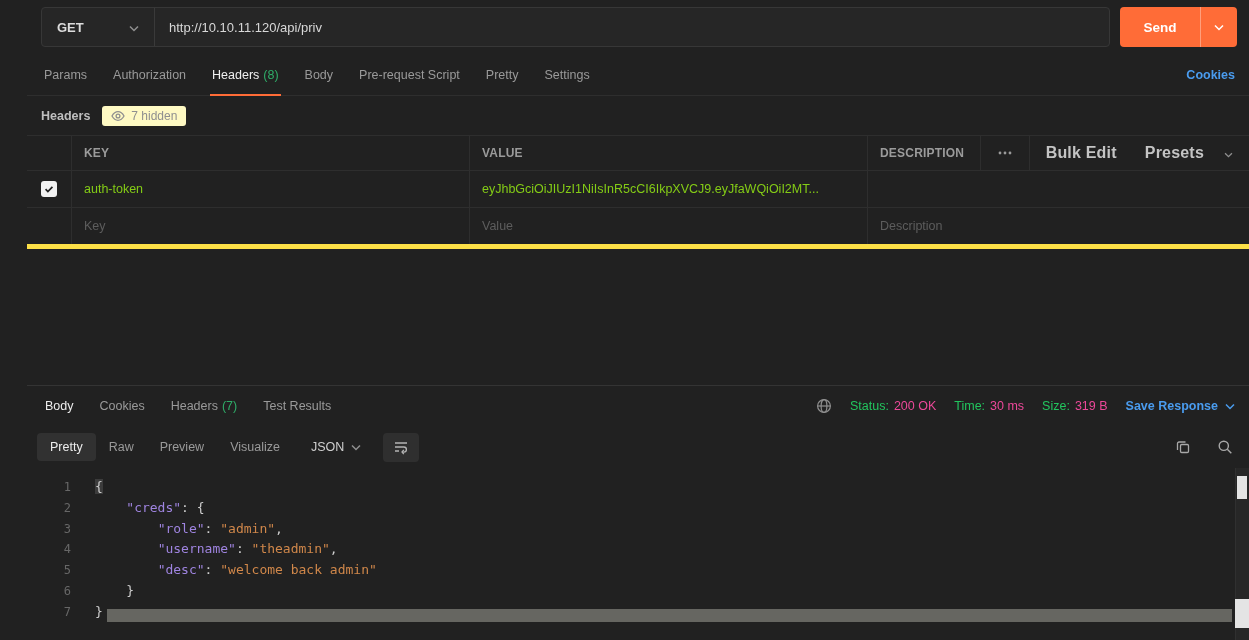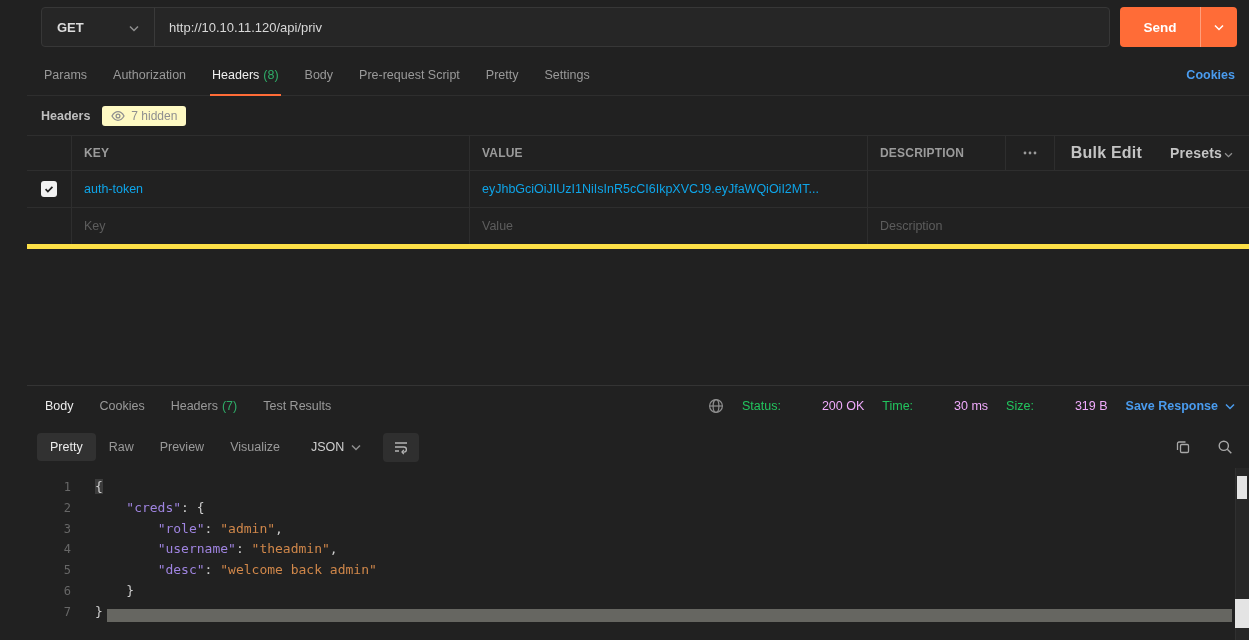--- a/index.html
+++ b/index.html
@@ -72,45 +72,45 @@
   .trow { display: flex; align-items: stretch; height: 37px; }
   .trow.thead { height: 34px; }
   .trow + .trow { border-top: 1px solid #2e2e2e; }
   .cell { display: flex; align-items: center; padding: 0 12px; border-right: 1px solid #2e2e2e; min-width: 0; }
   .c-check { width: 45px; justify-content: center; padding: 0; flex: none; }
   .c-key { width: 398px; flex: none; }
   .c-value { width: 398px; flex: none; }
   .c-desc { flex: 1; border-right: none; }
   .th { color: #9b9b9b; font-weight: 700; font-size: 12px; letter-spacing: .2px; }
   .cell-text { overflow: hidden; white-space: nowrap; text-overflow: ellipsis; }
-  .row-text { color: #0ea5e9; }
+  .row-text { color: #84cc16; }
   .placeholder { color: #5d5d5d; }
   .checkbox {
     width: 16px; height: 16px; background: #f2f2f2; border-radius: 3px;
     display: flex; align-items: center; justify-content: center; cursor: pointer;
   }
   .th-controls { margin-left: auto; display: flex; align-items: center; align-self: stretch; }
   .th-div { width: 1px; background: #2e2e2e; align-self: stretch; }
   .dots-btn { color: #9a9a9a; padding: 0 16px; display: flex; align-items: center; align-self: stretch; cursor: pointer; }
   .bulk-edit { color: #c4c4c4; font-weight: 700; font-size: 16px; padding: 0 16px; display: flex; align-items: center; align-self: stretch; cursor: pointer; }
-  .presets { color: #c4c4c4; font-weight: 700; font-size: 14px; padding: 0 4px 0 12px; display: flex; align-items: center; gap: 2px; cursor: pointer; }
+  .presets { color: #c4c4c4; font-weight: 700; font-size: 16px; padding: 0 4px 0 12px; display: flex; align-items: center; gap: 20px; cursor: pointer; }
   .presets .chev { color: #8f8f8f; }
 
   .grow-spacer { flex: 1; }
 
   
   .response { border-top: 1px solid #343434; height: 255px; display: flex; flex-direction: column; flex: none; }
   .resp-tabs-row { display: flex; align-items: center; height: 40px; padding: 0 14px 0 8px; font-size: 12.5px; flex: none; }
   .resp-tab { display: flex; gap: 4px; padding: 0 10px; margin-right: 6px; color: #9a9a9a; cursor: pointer; white-space: nowrap; }
   .resp-tab.active { color: #ededed; }
   .resp-meta { margin-left: auto; display: flex; align-items: center; gap: 18px; }
   .globe { color: #8f8f8f; display: flex; align-items: center; cursor: pointer; }
   .meta-pair { display: flex; gap: 5px; white-space: nowrap; }
   .meta-label { color: #22c55e; }
-  .meta-value { color: #f0abfc; margin-left: 36px; }
+  .meta-value { color: #ec4899; }
   .save-response { display: flex; align-items: center; gap: 7px; color: #4a9cef; font-weight: 600; cursor: pointer; }
   .save-response .chev { color: #4a9cef; }
 
   .resp-toolbar { display: flex; align-items: center; height: 42px; padding: 0 16px 0 10px; flex: none; }
   .view { padding: 7px 13px; border-radius: 4px; color: #9a9a9a; font-size: 12.5px; cursor: pointer; }
   .view.active { background: #313131; color: #ededed; }
   .format-select { display: flex; align-items: center; gap: 7px; color: #cfcfcf; font-size: 12.5px; padding: 7px 10px; margin-left: 8px; cursor: pointer; }
   .format-select .chev { color: #8f8f8f; }
   .wrap-btn {
     margin-left: 12px; width: 36px; height: 29px; border-radius: 4px; background: #2f2f2f;

